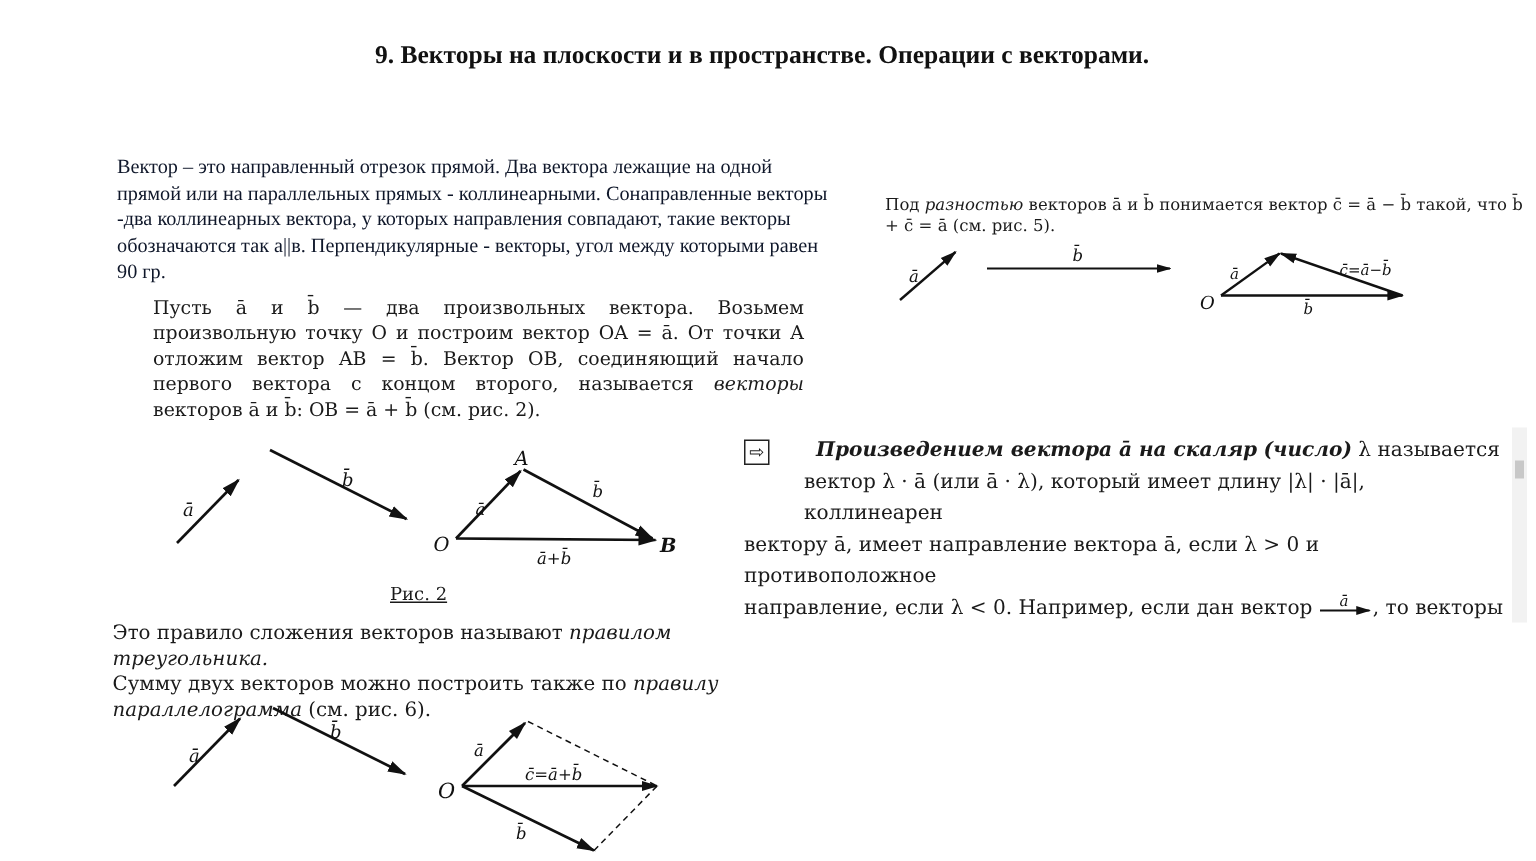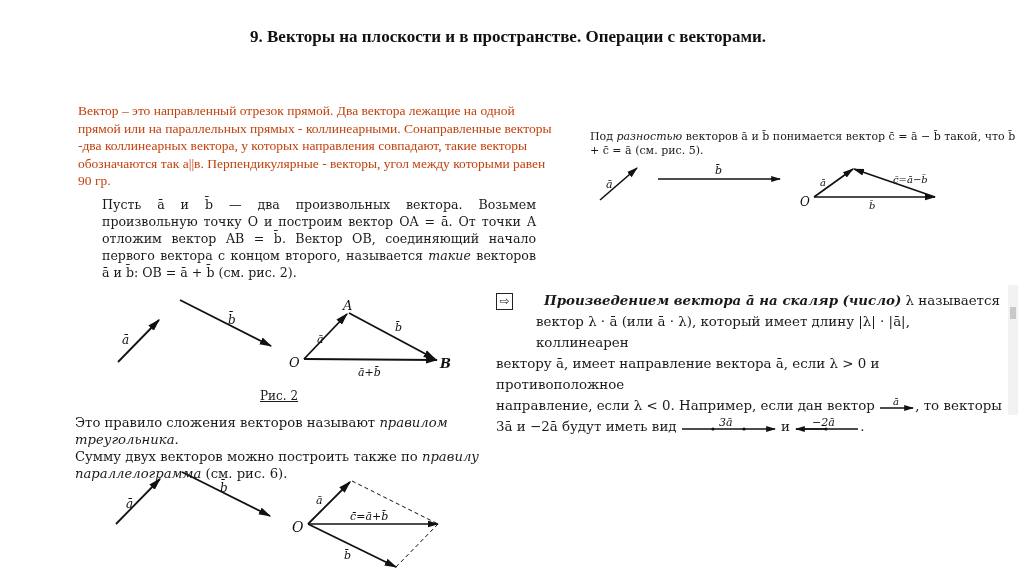--- a/index.html
+++ b/index.html
@@ -2,21 +2,21 @@
 <html><head>
 <meta charset="utf-8">
 <style>
   html, body { margin:0; padding:0; background:#ffffff; }
   body { width:1024px; height:574px; position:relative; overflow:hidden; color:#111; }
   .serif { font-family: "Liberation Serif", "DejaVu Serif", serif; }
   .abs { position:absolute; }
 
   #title { left:250px; top:26px; width:520px; text-align:left; font-weight:bold; font-size:17px; line-height:22px; }
 
-  #intro { left:78px; top:102px; width:482px; font-size:13.5px; line-height:17.5px; color:#c2410c; }
+  #intro { left:78px; top:102px; width:482px; font-size:13.5px; line-height:17.5px; color:#0f172a; }
 
   .scan { font-family: "DejaVu Serif", "Liberation Serif", serif; font-size:12.6px; line-height:17px; color:#1a1a1a; }
   .scan i, .scan .it { font-style:italic; }
   #sum-text { left:78px; top:196px; width:458px; text-align:justify; }
   #sum-text .indent { padding-left:24px; }
 
   #diff-text { left:590px; top:130px; width:430px; font-size:11px; line-height:14px; }
 
   #fig2 { left:95px; top:296px; width:380px; height:110px; }
   #fig2-caption { left:260px; top:388px; font-size:12px;text-decoration:underline; }
@@ -41,21 +41,21 @@
 </head>
 <body>
 
 <div id="title" class="abs serif">9. Векторы на плоскости и в пространстве. Операции с векторами.</div>
 
 <div id="intro" class="abs serif">Вектор – это направленный отрезок прямой. Два вектора лежащие на одной прямой или на параллельных прямых - коллинеарными. Сонаправленные векторы -два коллинеарных вектора, у которых направления совпадают, такие векторы обозначаются так а||в. Перпендикулярные - векторы, угол между которыми равен 90 гр.</div>
 
 <div id="sum-text" class="abs scan">
   <div class="indent">
     <span>Пусть ā и b̄ — два произвольных вектора. Возьмем произвольную точку O и построим вектор OA = ā. От точки A отложим вектор AB = b̄. Вектор OB, соединяющий начало первого вектора с концом второго, называется</span>
-    <i>такие</i>
+    <i>векторы</i>
     <span>векторов ā и b̄: OB = ā + b̄ (см. рис. 2).</span>
   </div>
 </div>
 
 <div id="diff-text" class="abs scan">
   <span>Под</span>
   <i>разностью</i>
   <span>векторов ā и b̄ понимается вектор c̄ = ā − b̄ такой, что b̄ + c̄ = ā (см. рис. 5).</span>
 </div>
 
@@ -132,33 +132,17 @@
   </div>
   <div class="second">вектор λ · ā (или ā · λ), который имеет длину |λ| · |ā|, коллинеарен</div>
   <div>вектору ā, имеет направление вектора ā, если λ &gt; 0 и противоположное</div>
   <div>
     <span>направление, если λ &lt; 0. Например, если дан вектор</span>
     <svg width="36" height="14" style="vertical-align:-1px">
       <line x1="1" y1="11" x2="34" y2="11" stroke="#111" stroke-width="1.4" marker-end="url(#ah)"></line>
       <text x="14" y="8" font-size="10">ā</text>
     </svg><span>, то векторы</span>
   </div>
-  <div>
-    <span>3ā и −2ā будут иметь вид</span>
-    <svg width="96" height="16" style="vertical-align:-2px">
-      <line x1="1" y1="12" x2="94" y2="12" stroke="#111" stroke-width="1.4" marker-end="url(#ah)"></line>
-      <circle cx="32" cy="12" r="1.6" fill="#111"></circle>
-        <circle cx="63" cy="12" r="1.6" fill="#111"></circle>
-      <text x="38" y="9" font-size="11">3ā</text>
-    </svg>
-    <span>и</span>
-    <svg width="66" height="16" style="vertical-align:-2px">
-      <line x1="64" y1="12" x2="2" y2="12" stroke="#111" stroke-width="1.4"></line>
-      <line x1="32" y1="12" x2="2" y2="12" stroke="#111" stroke-width="1.4" marker-end="url(#ah)"></line>
-      <circle cx="32" cy="12" r="1.6" fill="#111"></circle>
-      <text x="18" y="9" font-size="11">−2ā</text>
-    </svg><span>.</span>
-  </div>
 </div>
 
 <div id="scrollbar" class="abs">
   <div id="scroll-thumb"></div>
 </div>
 
 </body></html>

